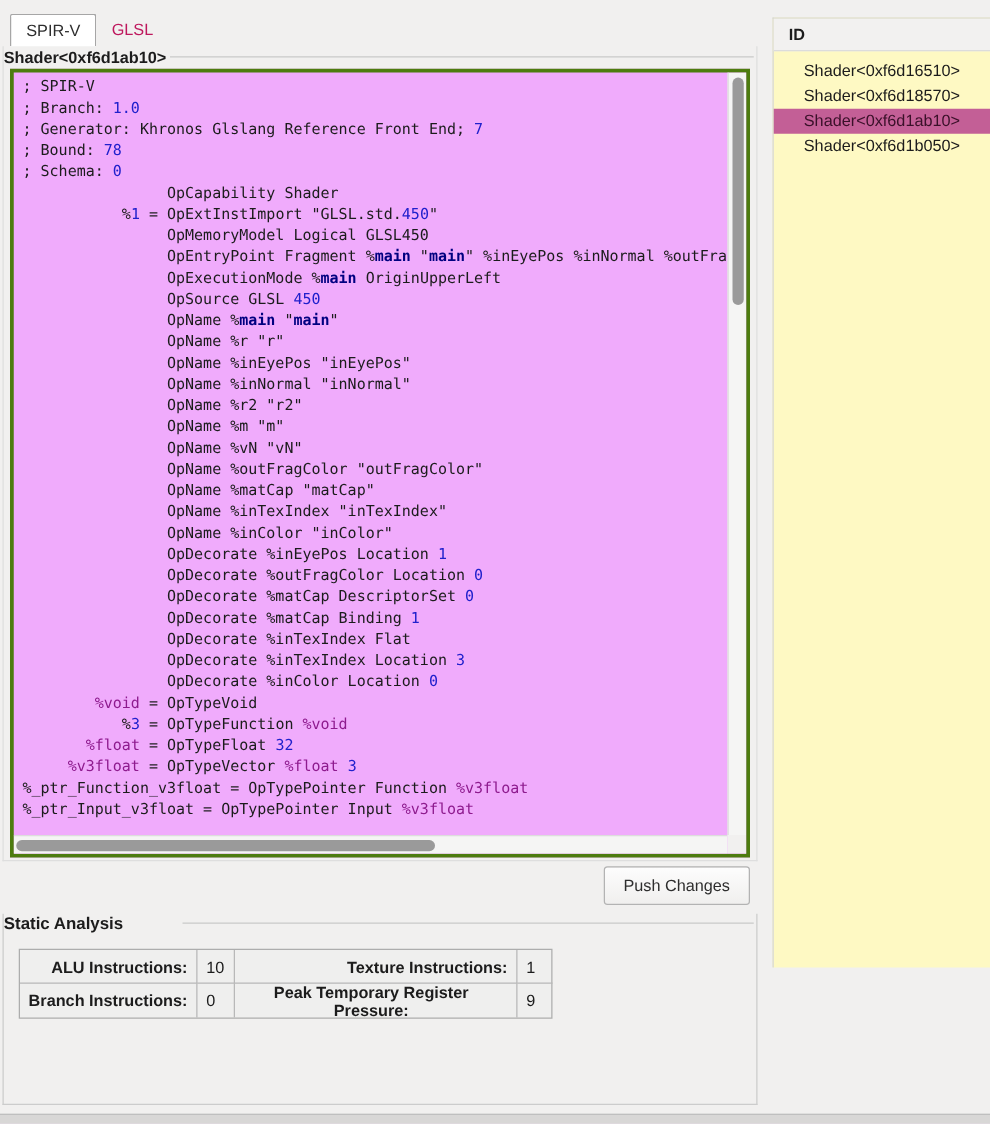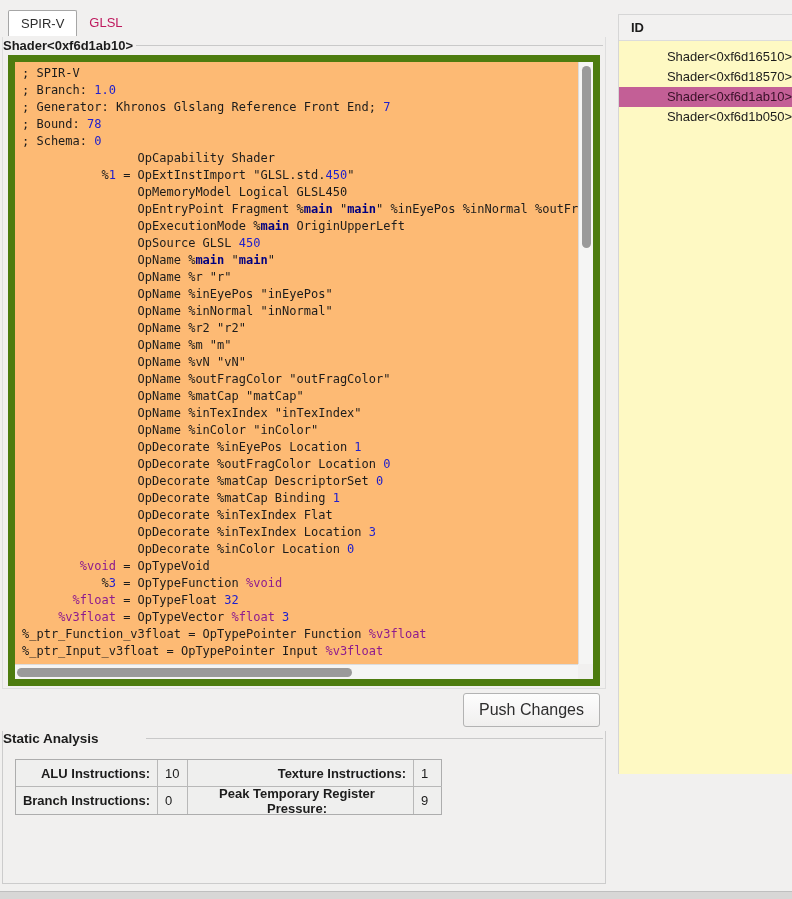--- a/index.html
+++ b/index.html
@@ -9,55 +9,55 @@
   *{box-sizing:border-box;}
   html,body{margin:0;padding:0;}
   body{
     width:792px;height:899px;background:#f1f0ef;
     font-family:"Liberation Sans",sans-serif;color:#1c1c1c;overflow:hidden;
   }
   .app{position:relative;width:792px;height:899px;display:flex;}
 
   
   .left-panel{width:608px;display:flex;flex-direction:column;}
-  .tab-bar{height:37px;padding:10px 0 0 8px;display:flex;align-items:flex-start;}
+  .tab-bar{height:37px;padding:10px 0 0 8px;display:flex;align-items:center;}
   .tab{font-size:13px;padding:5px 12px 5px;cursor:default;}
   .tab.active{background:#ffffff;border:1px solid #a6a6a6;border-bottom:none;
     border-radius:2px 2px 0 0;color:#2e2e2e;}
   .tab.inactive{color:#be185d;padding-bottom:6px;}
 
   .group-header{display:flex;align-items:center;height:16px;}
   .group-title{font-weight:bold;font-size:13px;white-space:nowrap;}
   .group-line{flex:1;height:1px;background:#c9c9c9;margin-left:3px;margin-right:2px;}
 
   .shader-group{margin:0 2px;border:1px solid #dedede;border-top:none;padding-bottom:2px;}
   .shader-group .group-header{margin:0 0 0 0;}
 
   .code-editor{position:relative;margin:2px 5px 0 5px;height:631px;
-    background:#fdba74;border:7px solid #4d7c0f;overflow:hidden;}
+    background:#f0abfc;border:3px solid #4d7c0f;overflow:hidden;}
   .code-content{position:absolute;left:0;top:0;right:15px;bottom:15px;
     overflow:hidden;padding:3px 0 0 7px;
     font-family:"DejaVu Sans Mono",monospace;font-size:12px;line-height:17px;}
   .code-line{white-space:pre;}
   .c-num{color:var(--num);}
   .c-id{color:var(--id-type);}
   .c-main{color:var(--entry);font-weight:bold;}
 
   .vscrollbar{position:absolute;top:0;right:0;bottom:15px;width:15px;
     background:#f5f5f4;border-left:1px solid #dcdcdc;}
   .vthumb{position:absolute;left:3px;top:4px;width:9px;height:182px;
     background:#9a9a9a;border-radius:5px;}
   .hscrollbar{position:absolute;left:0;right:15px;bottom:0;height:15px;
     background:#f5f5f4;border-top:1px solid #dcdcdc;}
   .hthumb{position:absolute;top:3px;left:2px;width:335px;height:9px;
     background:#9a9a9a;border-radius:5px;}
   .scroll-corner{position:absolute;right:0;bottom:0;width:15px;height:15px;background:#f1f0ef;}
 
   .button-row{height:39px;text-align:right;padding:4px 8px 0 0;}
-  .push-btn{font-family:"Liberation Sans",sans-serif;font-size:16px;color:#2e2e2e;
+  .push-btn{font-family:"Liberation Sans",sans-serif;font-size:13px;color:#2e2e2e;
     background:linear-gradient(#fdfdfd,#f0efee);border:1px solid #b3b3b3;
     border-radius:3px;padding:7px 15px;cursor:default;}
 
   .analysis-group{margin:3px 2px 0 2px;height:153px;
     border:1px solid #cccccc;border-top:none;position:relative;}
   .analysis-group .group-header{position:relative;top:-1px;gap:44px;}
   .analysis-group .group-title{font-size:13.5px;}
   .stat-table{display:grid;grid-template-columns:142px 30px 226px 28px;
     grid-auto-rows:27px;margin:12px 0 0 12px;width:427px;
     border:1px solid #adadad;background:#efefee;text-align:center;}
@@ -70,21 +70,21 @@
 
   
   .splitter{width:10px;}
   .right-panel{width:174px;display:flex;flex-direction:column;padding-top:14px;}
   .list-widget{height:760px;background:#fef9c3;
     border-left:1px solid #d6d6d6;border-top:1px solid #d6d6d6;}
   .list-header{height:26px;background:#f2f1f0;border-bottom:1px solid #dcdcdc;
     font-weight:bold;font-size:13px;padding:5px 0 0 12px;}
   .list-items{padding-top:6px;}
   .list-item{height:20px;line-height:20px;font-size:13px;padding-left:24px;
-    white-space:nowrap;cursor:default;text-align:right;}
+    white-space:nowrap;cursor:default;}
   .list-item.selected{background:var(--selection-bg);color:var(--selection-fg);}
 
   .bottom-strip{position:absolute;left:0;right:0;bottom:0;height:8px;
     background:#d8d7d6;border-top:1px solid #bfbfbf;}
 </style>
 </head>
 <body>
 
 <div class="app">
 

